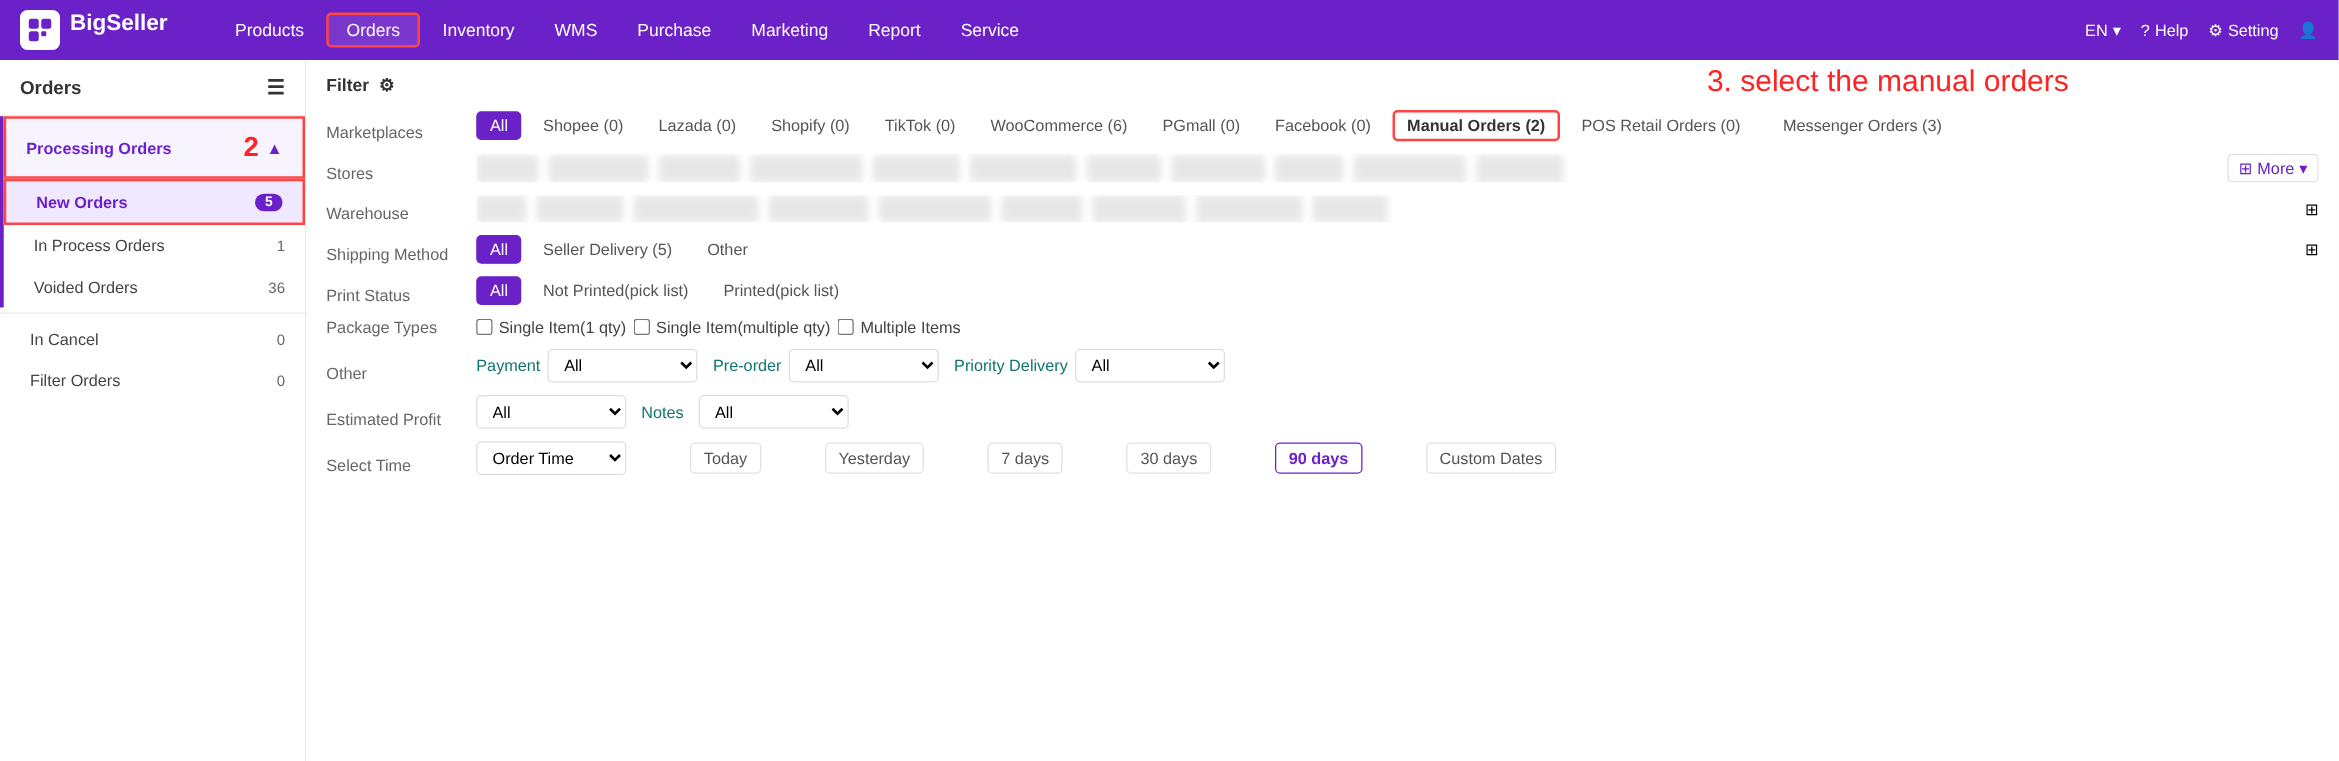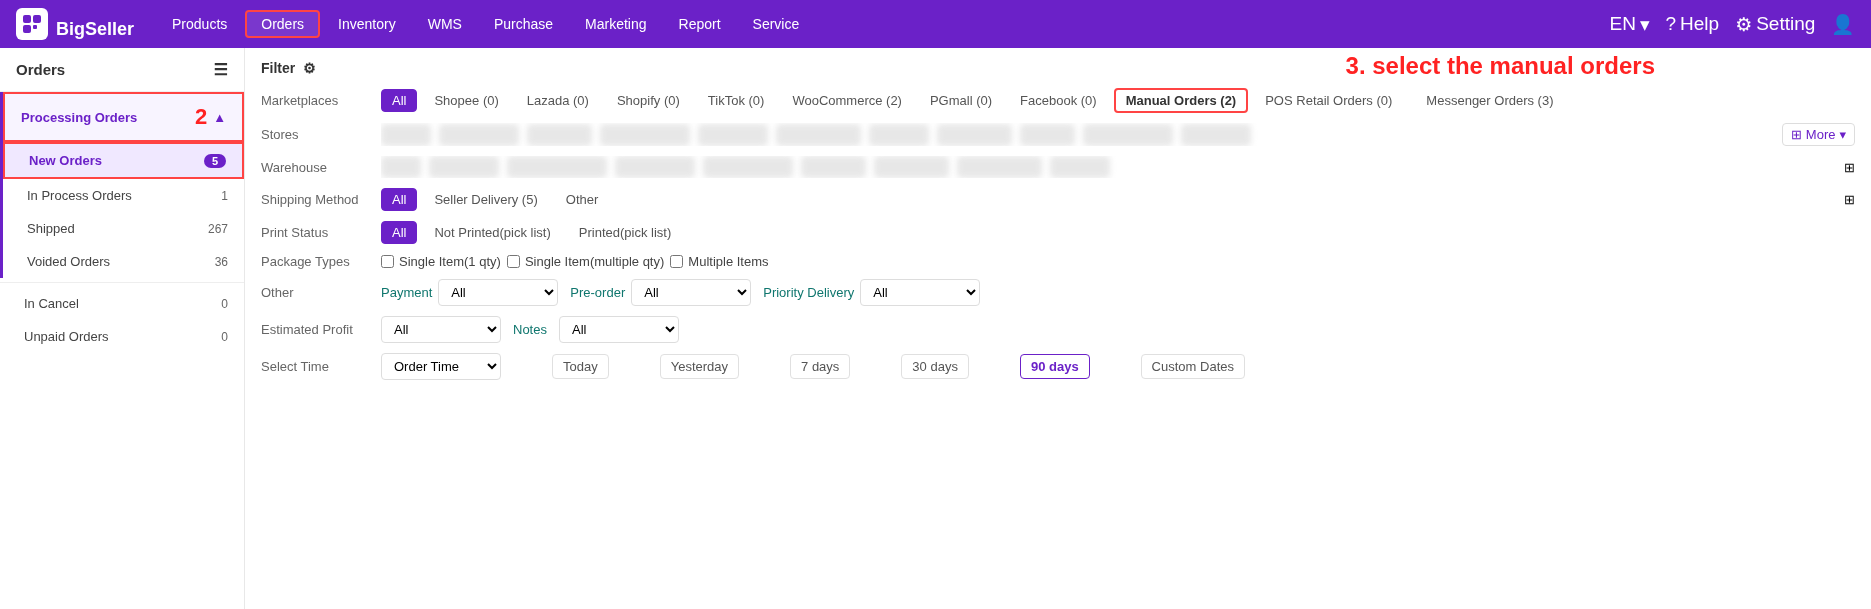--- a/index.html
+++ b/index.html
@@ -9,26 +9,26 @@
     .top-nav {
       background: #6b21c8;
       display: flex;
       align-items: center;
       height: 48px;
       padding: 0 16px;
       gap: 4px;
     }
     .nav-logo {
       display: flex;
-      align-items: flex-end;
+      align-items: flex-start;
       gap: 8px;
       color: white;
       font-weight: bold;
       font-size: 18px;
-      margin-right: 20px;
+      margin-right: 36px;
     }
     .logo-icon {
       width: 32px;
       height: 32px;
       background: white;
       border-radius: 6px;
       display: flex;
       align-items: center;
       justify-content: center;
     }
@@ -43,21 +43,21 @@
     .nav-item.active {
       border: 2px solid #ff4444;
       background: rgba(255,255,255,0.1);
     }
     .nav-right {
       margin-left: auto;
       display: flex;
       align-items: center;
       gap: 16px;
       color: white;
-      font-size: 19px;
+      font-size: 13px;
       justify-content: flex-end;
     }
     .nav-right-item {
       display: flex;
       align-items: center;
       gap: 4px;
       cursor: pointer;
       color: white;
     }
 
@@ -149,21 +149,21 @@
       margin-bottom: 12px;
       font-size: 14px;
       font-weight: bold;
       color: #333;
     }
     .filter-icon { font-size: 14px; cursor: pointer; }
 
     
     .filter-row {
       display: flex;
-      align-items: center;
+      align-items: flex-end;
       margin-bottom: 10px;
       gap: 0;
     }
     .filter-label {
       width: 120px;
       flex-shrink: 0;
       color: #666;
       font-size: 13px;
       padding-right: 8px;
     }
@@ -351,61 +351,57 @@
 
       <div class="sidebar-item active">
         <span>New Orders</span>
         <span class="badge">5</span>
       </div>
       <div class="sidebar-item">
         <span>In Process Orders</span>
         <span class="num">1</span>
       </div>
       <div class="sidebar-item">
-        <span>Shipped</span>
-        <span class="num">267</span>
-      </div>
-      <div class="sidebar-item">
         <span>Voided Orders</span>
         <span class="num">36</span>
       </div>
     </div>
 
     <div class="sidebar-divider"></div>
 
     <div class="sidebar-item">
       <span>In Cancel</span>
       <span class="num">0</span>
     </div>
     <div class="sidebar-item">
-      <span>Unpaid Orders</span>
+      <span>Filter Orders</span>
       <span class="num">0</span>
     </div>
   </aside>
 
   <main class="content">
 
     <div style="position:relative;">
-      <span style="position:absolute;top:-8px;right:200px;color:#ff2222;font-size:24px;font-weight:bold;z-index:10;">3. select the manual orders</span>
+      <span style="position:absolute;top:-8px;right:200px;color:#ff2222;font-size:24px;font-weight:normal;z-index:10;">3. select the manual orders</span>
     </div>
 
     <div class="filter-header">
       <span>Filter</span>
       <span class="filter-icon">⚙</span>
     </div>
 
     <div class="filter-row">
       <div class="filter-label">Marketplaces</div>
       <div class="filter-values">
         <span class="filter-tag active">All</span>
         <span class="filter-tag">Shopee (0)</span>
         <span class="filter-tag">Lazada (0)</span>
         <span class="filter-tag">Shopify (0)</span>
         <span class="filter-tag">TikTok (0)</span>
-        <span class="filter-tag">WooCommerce (2)</span>
+        <span class="filter-tag">WooCommerce (6)</span>
         <span class="filter-tag">PGmall (0)</span>
         <span class="filter-tag">Facebook (0)</span>
         <span class="filter-tag boxed">Manual Orders (2)</span>
         <span class="filter-tag">POS Retail Orders (0)</span>
         <br style="width:100%;">
         <span class="filter-tag">Messenger Orders (3)</span>
       </div>
     </div>
 
     <div class="filter-row">

